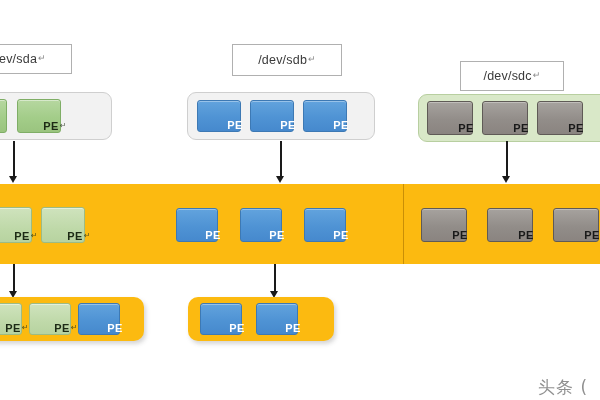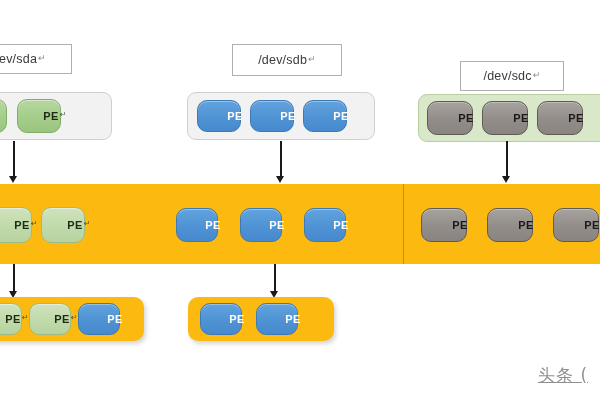--- a/index.html
+++ b/index.html
@@ -54,23 +54,23 @@
     border: 1px solid #cfcfcf;
   }
   .pv-group.green-box {
     background: #d9e8c8;
     border: 1px solid #b8cfa0;
   }
 
   
   .pe {
     box-sizing: border-box;
-    border-radius: 10px;
-    display: flex;
-    align-items: center;
+    border-radius: 3px;
+    display: flex;
+    align-items: flex-end;
     justify-content: center;
     font-size: 11px;
     font-weight: bold;
     letter-spacing: 0.3px;
     position: relative;
     padding-left: 32px;
   }
   .pe .pmark {
     font-size: 8px;
     font-weight: normal;
@@ -268,15 +268,15 @@
 
   <div class="lv-box" style="left:188px; top:297px; width:146px; height:44px; padding:0 12px; gap:14px;">
     <div class="pe blue" style="width:42px; height:32px;">
       <span>PE</span>
     </div>
     <div class="pe blue" style="width:42px; height:32px;">
       <span>PE</span>
     </div>
   </div>
 
-  <div class="watermark" style="left:538px; top:364px;text-decoration:underline;">头条 (</div>
+  <div class="watermark" style="left:538px; top:376px;">头条 (</div>
 
 </div>
 
 </body></html>

